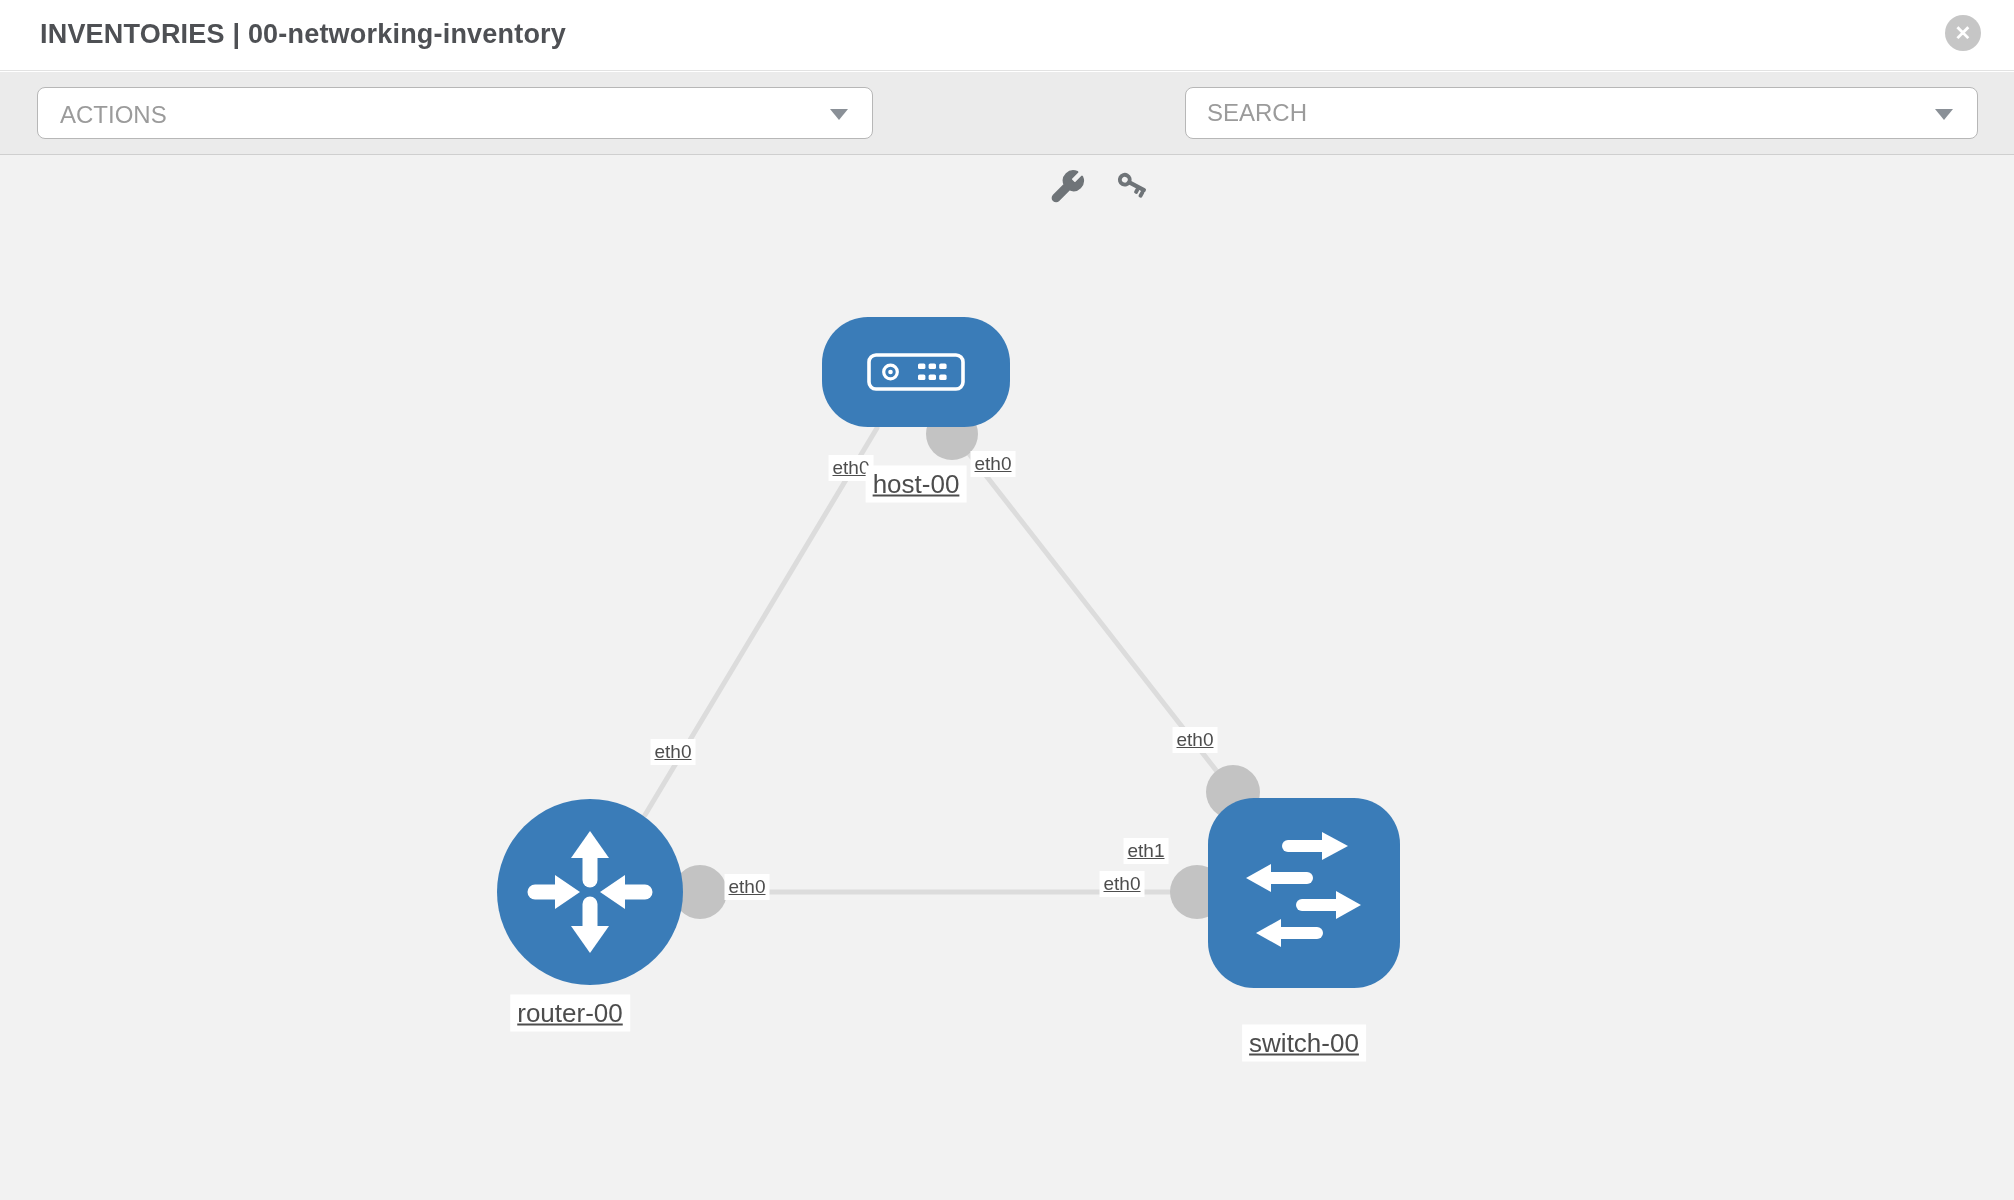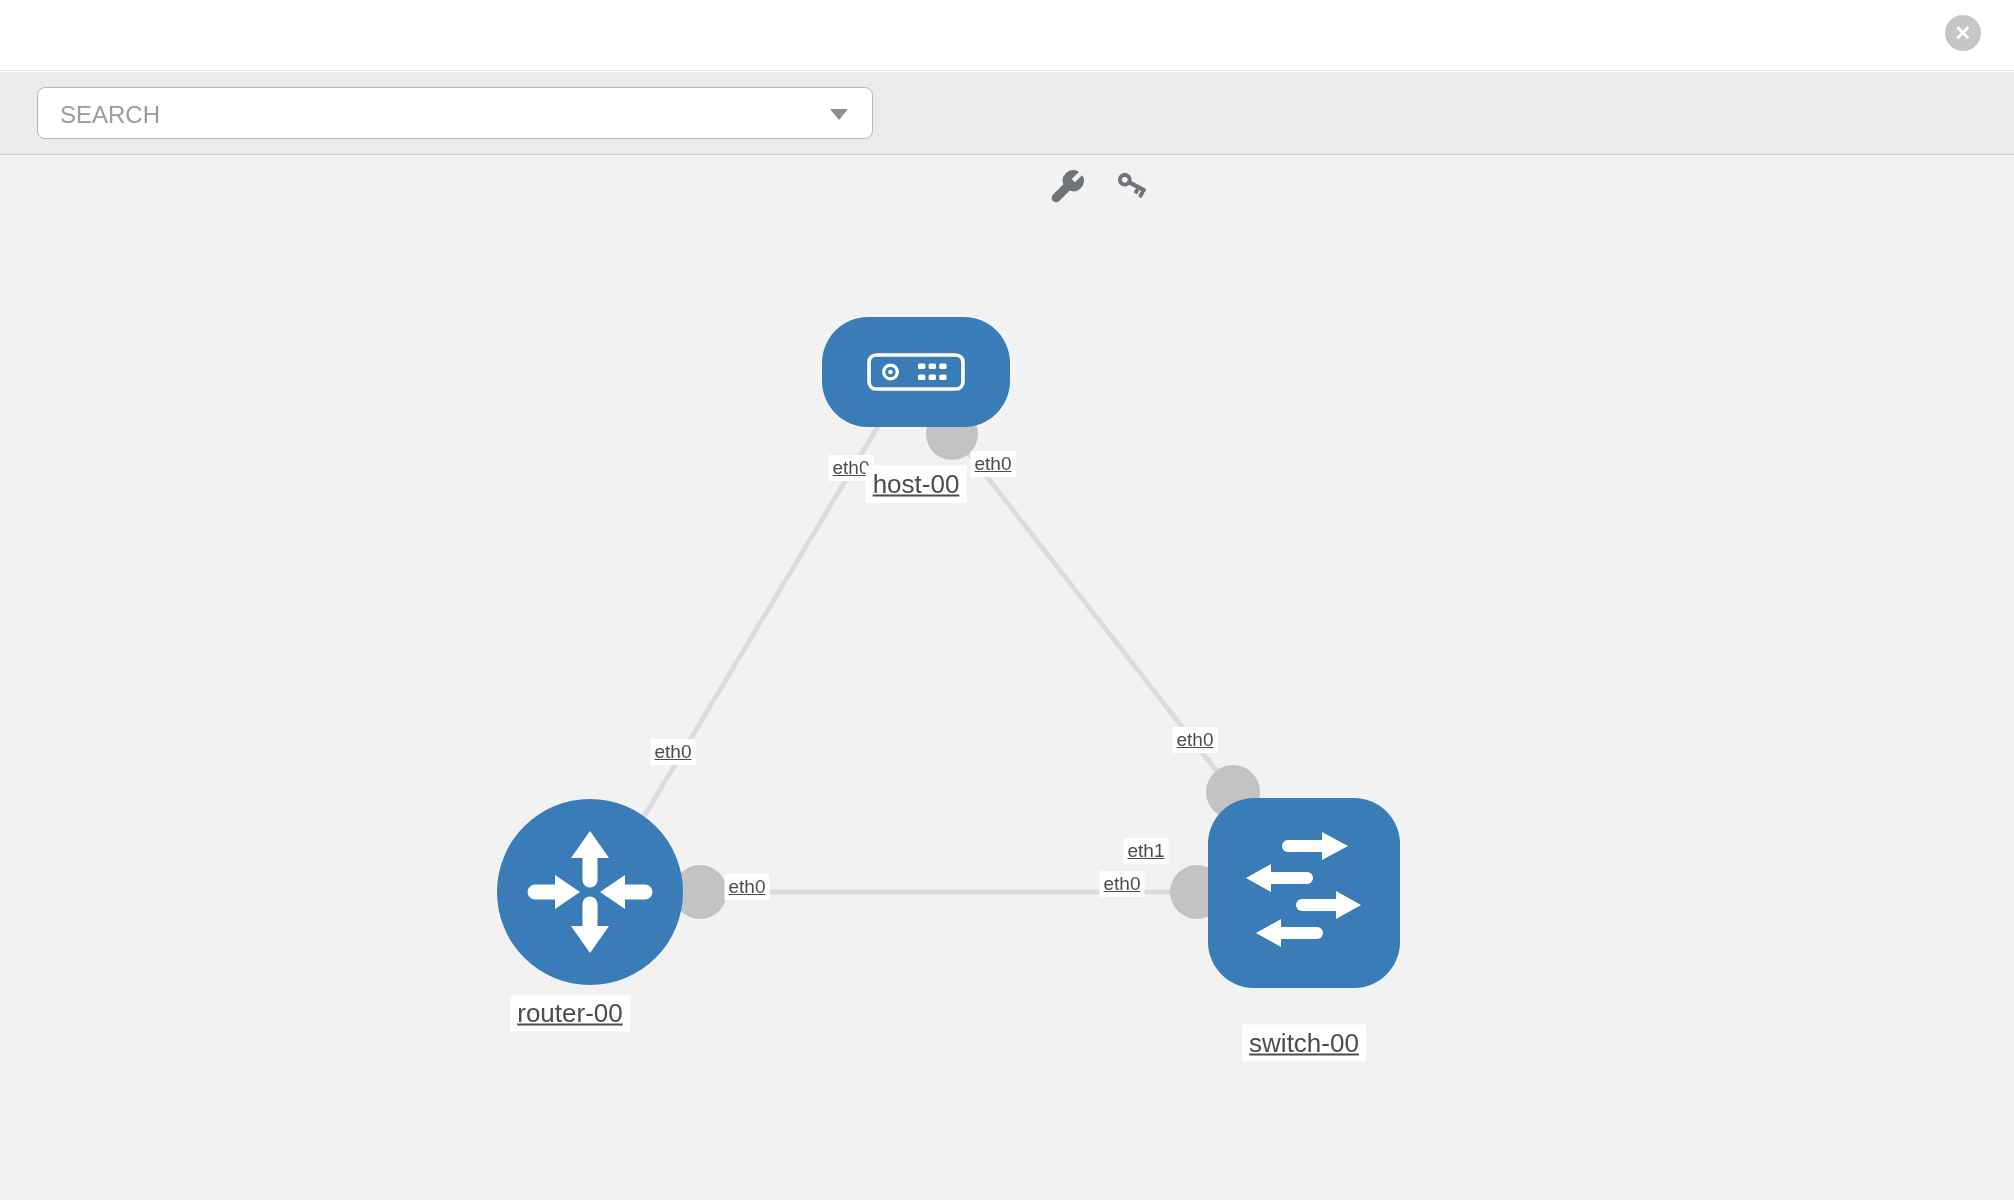--- a/index.html
+++ b/index.html
@@ -45,45 +45,50 @@
   .chip, .node-label { position:absolute; transform:translate(-50%,-50%);
         background:#ffffff; color:#4d4d4d; white-space:nowrap;text-decoration:underline; }
   .chip { font-size:19px; padding:2px 4px; z-index:3; }
   .chip.back { z-index:2; }
   .node-label { font-size:26px; padding:3px 7px; z-index:4; }
 </style>
 </head>
 <body>
 
 <div class="header">
+  <span class="title">INVENTORIES | 00-networking-inventory</span>
   <div class="close-btn">
     <span>✕</span>
   </div>
 </div>
 
 <div class="toolbar">
 
   <div class="select-box actions-box">
-    <span class="box-label">SEARCH</span>
+    <span class="box-label">ACTIONS</span>
     <span class="caret"></span>
   </div>
 
   <svg class="tool-icon" style="left:1048px; top:96px;" width="38" height="38" viewBox="0 0 24 24">
     <path d="M14.7 6.3a1 1 0 0 0 0 1.4l1.6 1.6a1 1 0 0 0 1.4 0l3.77-3.77a6 6 0 0 1-7.94 7.94l-6.91 6.91a2.12 2.12 0 0 1-3-3l6.91-6.91a6 6 0 0 1 7.94-7.94l-3.76 3.76z" fill="#6f7478" stroke="#6f7478" stroke-width="1.4" stroke-linejoin="round"></path>
   </svg>
 
   <svg class="tool-icon" style="left:1116px; top:97px;" width="38" height="38" viewBox="0 0 24 24">
     <g transform="rotate(28 6 7)">
       <circle cx="5.5" cy="7" r="3.1" fill="none" stroke="#6f7478" stroke-width="2.5"></circle>
       <rect x="8.3" y="5.8" width="12.2" height="2.7" rx="1.2" fill="#6f7478"></rect>
       <rect x="14.2" y="8" width="2.5" height="3.6" rx="1" fill="#6f7478"></rect>
       <rect x="17.8" y="8" width="2.5" height="4.4" rx="1" fill="#6f7478"></rect>
     </g>
   </svg>
 
+  <div class="select-box search-box">
+    <input class="search-input" type="text" placeholder="SEARCH" style="">
+    <span class="caret"></span>
+  </div>
 </div>
 
 <div class="canvas">
 
   <svg class="topo-svg" width="2014" height="1045" viewBox="0 0 2014 1045">
 
     <line x1="877" y1="273" x2="645" y2="660" stroke="#dcdcdc" stroke-width="5" stroke-linecap="round"></line>
     <line x1="952" y1="277" x2="1233" y2="637" stroke="#dcdcdc" stroke-width="5" stroke-linecap="round"></line>
     <line x1="700" y1="737" x2="1197" y2="737" stroke="#dcdcdc" stroke-width="5" stroke-linecap="round"></line>
 

